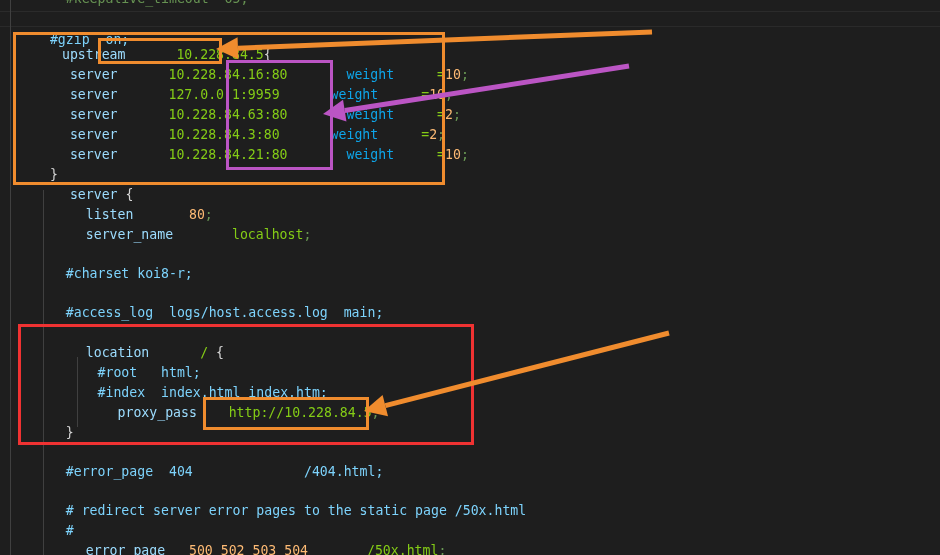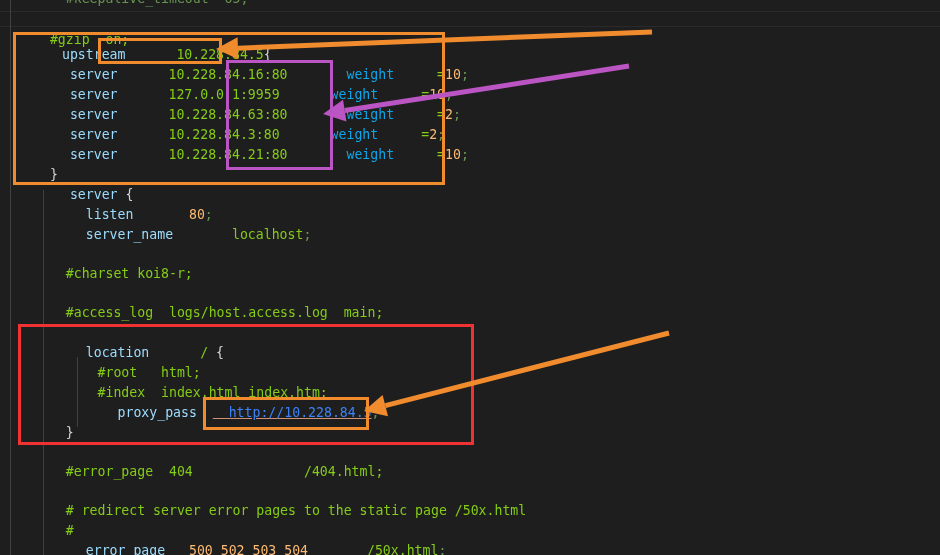--- a/index.html
+++ b/index.html
@@ -28,27 +28,27 @@
 
   
   .code{
     position:absolute;left:0;top:0;width:940px;height:555px;
     font-size:13.2px;line-height:19.6px;white-space:pre;
     color:#d4d4d4;
   }
   .line{position:absolute;left:0;white-space:pre;height:19.6px;}
 
   
-  .cmt{color:#84cc16;}
+  .cmt{color:#7dd3fc;}
   .kw{color:#9cdcfe;margin-left:20px;}
   .str{color:#fdba74;}
   .punc{color:#d4d4d4;}
   .semi{color:#6a9955;}
   .blue{color:#0ea5e9;}
-  .link{color:#3b82f6;text-decoration:underline;text-decoration-color:#ce9178;}
+  .link{color:#84cc16;text-decoration-color:#ce9178;}
   .plain{color:#84cc16;margin-left:43px;}
 
   
   .annbox{position:absolute;box-sizing:border-box;background:transparent;pointer-events:none;}
 
   
   .arrows{position:absolute;left:0;top:0;width:940px;height:555px;pointer-events:none;}
 </style>
 </head>
 <body>

